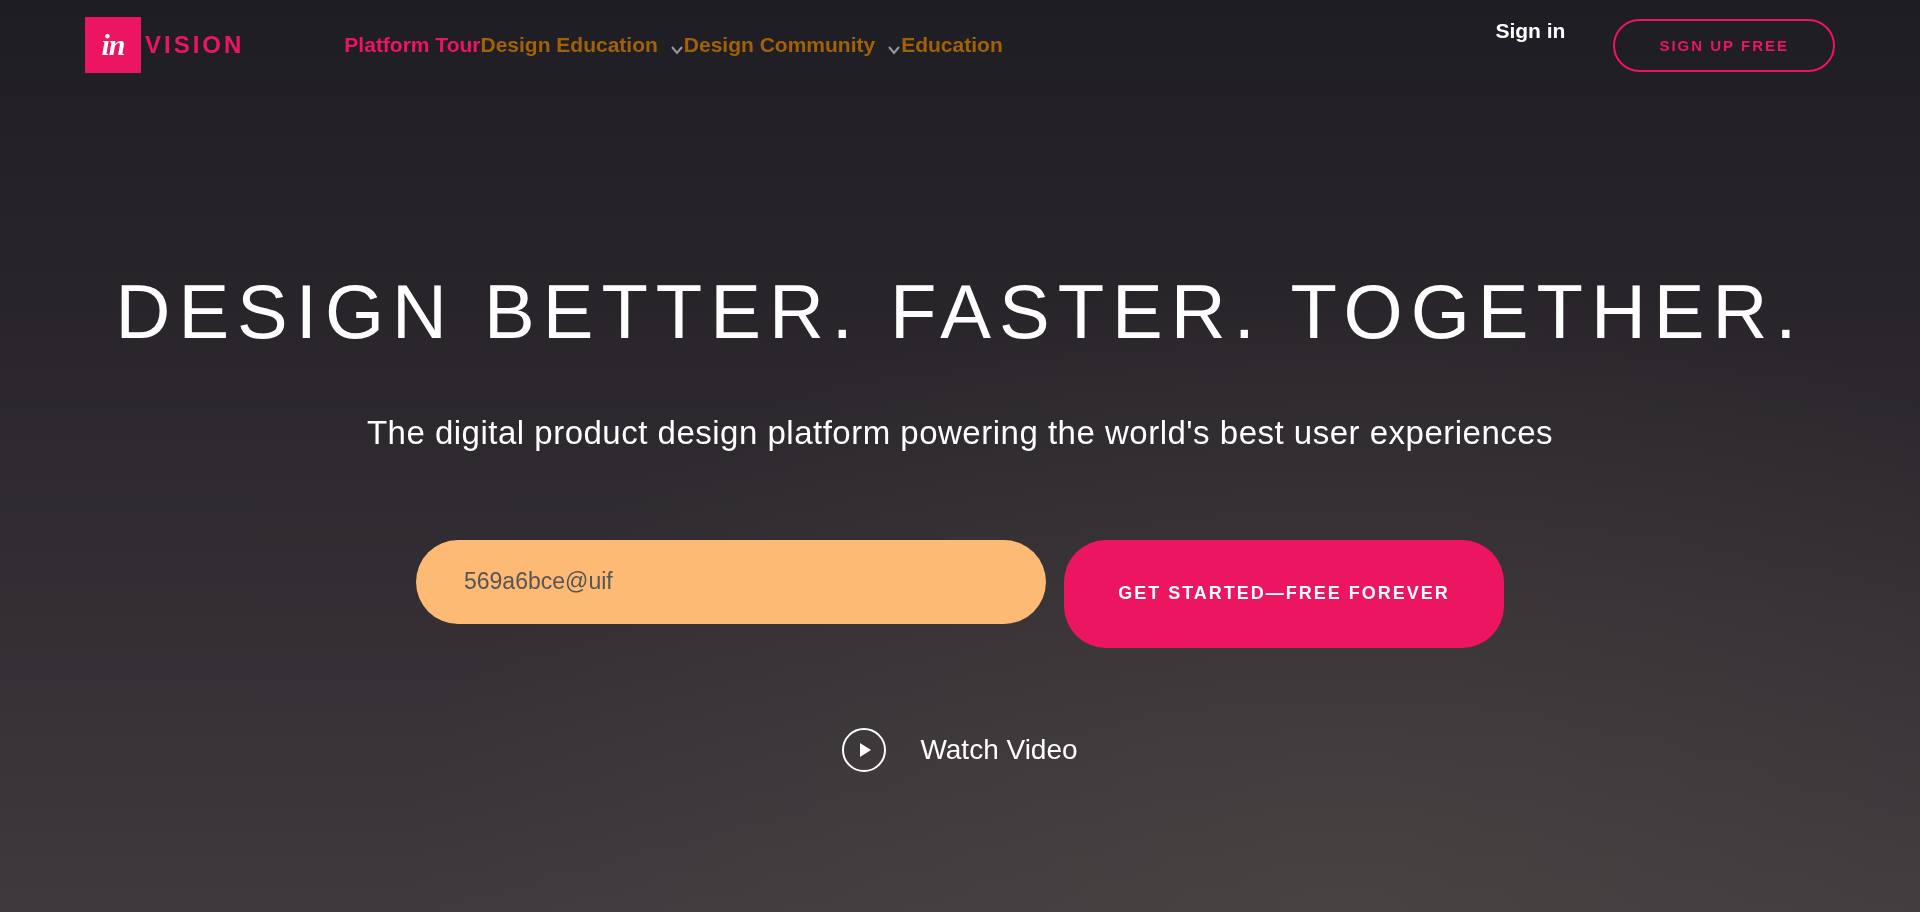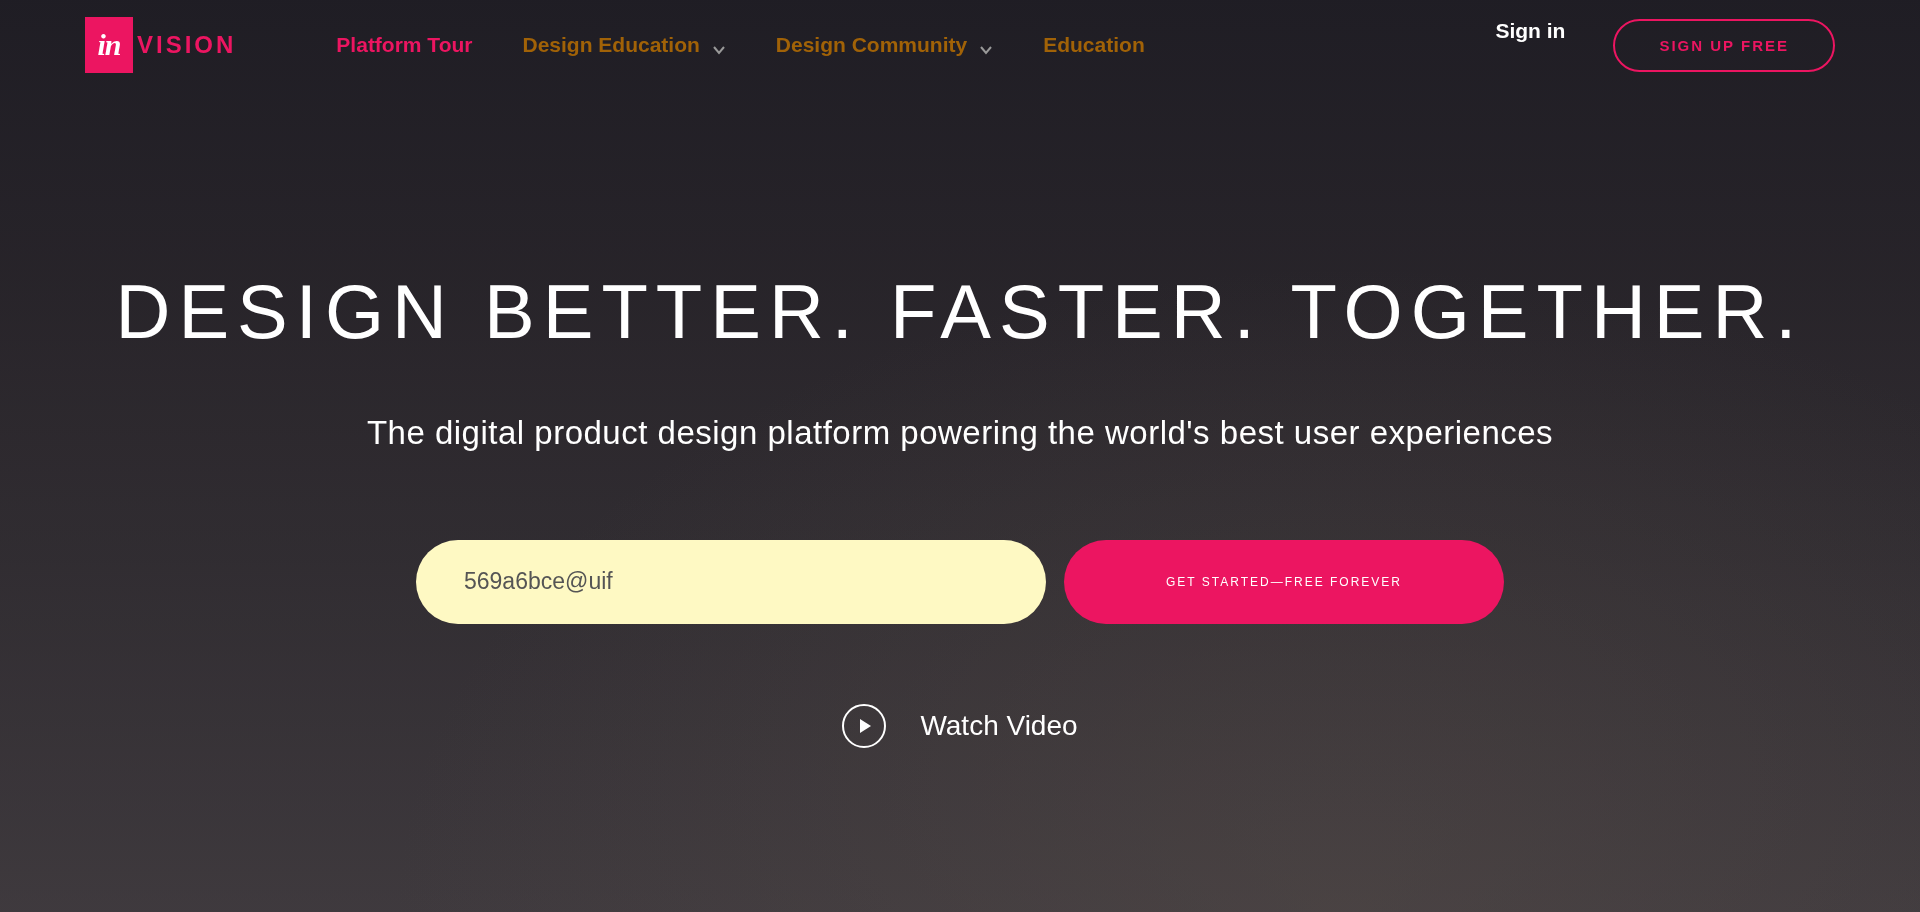--- a/index.html
+++ b/index.html
@@ -37,21 +37,21 @@
     }
     
     .logo {
       display: flex;
       align-items: center;
       margin-right: 100px;
     }
     
     .logo-box {
       background: #ec1561;
-      width: 48px;
+      width: 56px;
       height: 56px;
       display: flex;
       align-items: center;
       justify-content: center;
       color: white;
       font-weight: 700;
       font-size: 30px;
       font-style: italic;
       letter-spacing: -1px;
       font-family: Georgia, serif;
@@ -62,21 +62,20 @@
       font-size: 24px;
       font-weight: 600;
       letter-spacing: 3px;
       margin-left: 4px;
       text-transform: uppercase;
     }
     
     .nav {
       display: flex;
       align-items: center;
-      gap: 50px;
       flex: 1;
     }
     
     .nav-item {
       font-size: 21px;
       font-weight: 600;
       color: #a16207;
       cursor: pointer;
       display: flex;
       align-items: center;
@@ -158,35 +157,35 @@
       margin-top: 88px;
     }
     
     .email-input {
       width: 630px;
       height: 84px;
       border-radius: 42px;
       border: none;
       padding: 0 48px;
       font-size: 23px;
-      background: #fef9c3;
+      background: #fdba74;
       color: #555;
       outline: none;
       font-family: inherit;
     }
     
     .get-started-btn {
       width: 440px;
-      height: 84px;
+      height: 108px;
       border-radius: 42px;
       border: none;
       background: #ec1561;
       color: white;
-      font-size: 12px;
-      font-weight: 400;
+      font-size: 18px;
+      font-weight: 700;
       letter-spacing: 2px;
       cursor: pointer;
       text-transform: uppercase;
     }
     
     .watch-video {
       display: flex;
       align-items: center;
       justify-content: center;
       gap: 34px;

